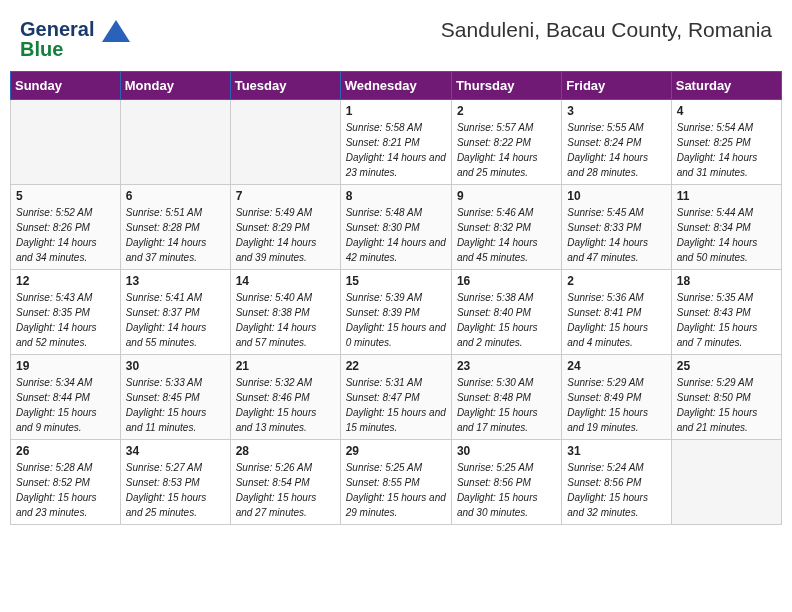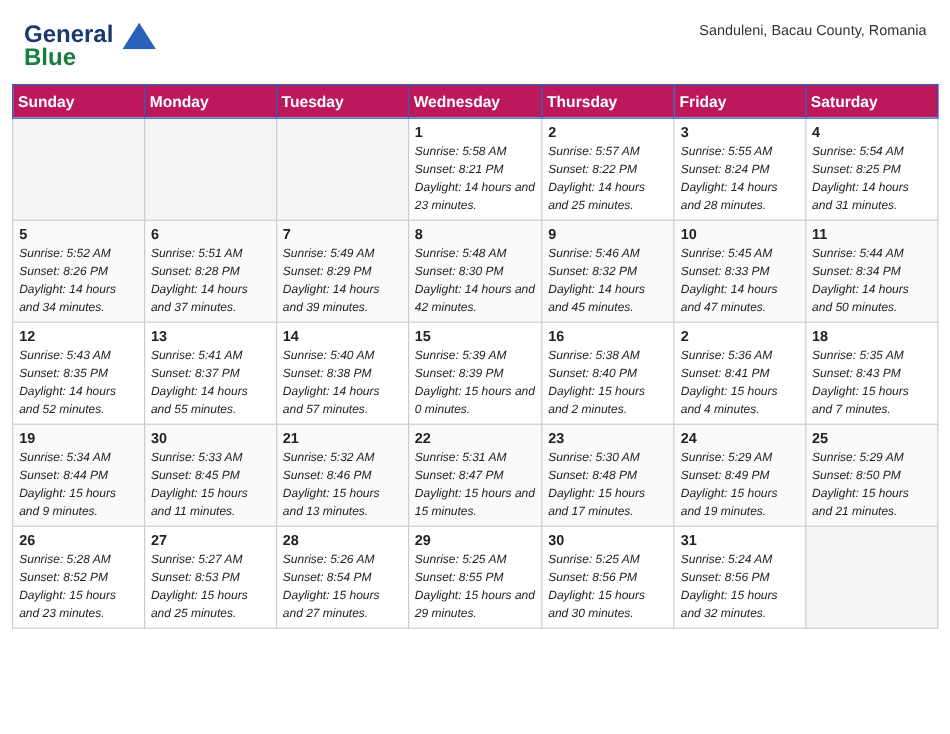--- a/index.html
+++ b/index.html
@@ -21,31 +21,31 @@
     }
     .title-block {
       text-align: right;
     }
     .title-block h1 {
       font-size: 32px;
       color: #1a1a1a;
       font-weight: bold;
     }
     .title-block h2 {
-      font-size: 12px;
+      font-size: 21px;
       color: #333;
       font-weight: normal;
     }
     .calendar {
       width: 100%;
       border-collapse: collapse;
       margin-top: 6px;
     }
     .calendar th {
-      background-color: #be185d;
+      background-color: #701a75;
       color: #fff;
       font-size: 13px;
       font-weight: bold;
       padding: 6px 4px;
       text-align: left;
       border: 1px solid #2962b8;
     }
     .calendar td {
       vertical-align: top;
       border: 1px solid #ccc;
@@ -219,21 +219,21 @@
           <div class="day-num">25</div>
           <div class="day-info">Sunrise: 5:29 AM<br>Sunset: 8:50 PM<br>Daylight: 15 hours and 21 minutes.</div>
         </td>
       </tr>
       <tr>
         <td>
           <div class="day-num">26</div>
           <div class="day-info">Sunrise: 5:28 AM<br>Sunset: 8:52 PM<br>Daylight: 15 hours and 23 minutes.</div>
         </td>
         <td>
-          <div class="day-num">27</div>
+          <div class="day-num">34</div>
           <div class="day-info">Sunrise: 5:27 AM<br>Sunset: 8:53 PM<br>Daylight: 15 hours and 25 minutes.</div>
         </td>
         <td>
           <div class="day-num">28</div>
           <div class="day-info">Sunrise: 5:26 AM<br>Sunset: 8:54 PM<br>Daylight: 15 hours and 27 minutes.</div>
         </td>
         <td>
           <div class="day-num">29</div>
           <div class="day-info">Sunrise: 5:25 AM<br>Sunset: 8:55 PM<br>Daylight: 15 hours and 29 minutes.</div>
         </td>

